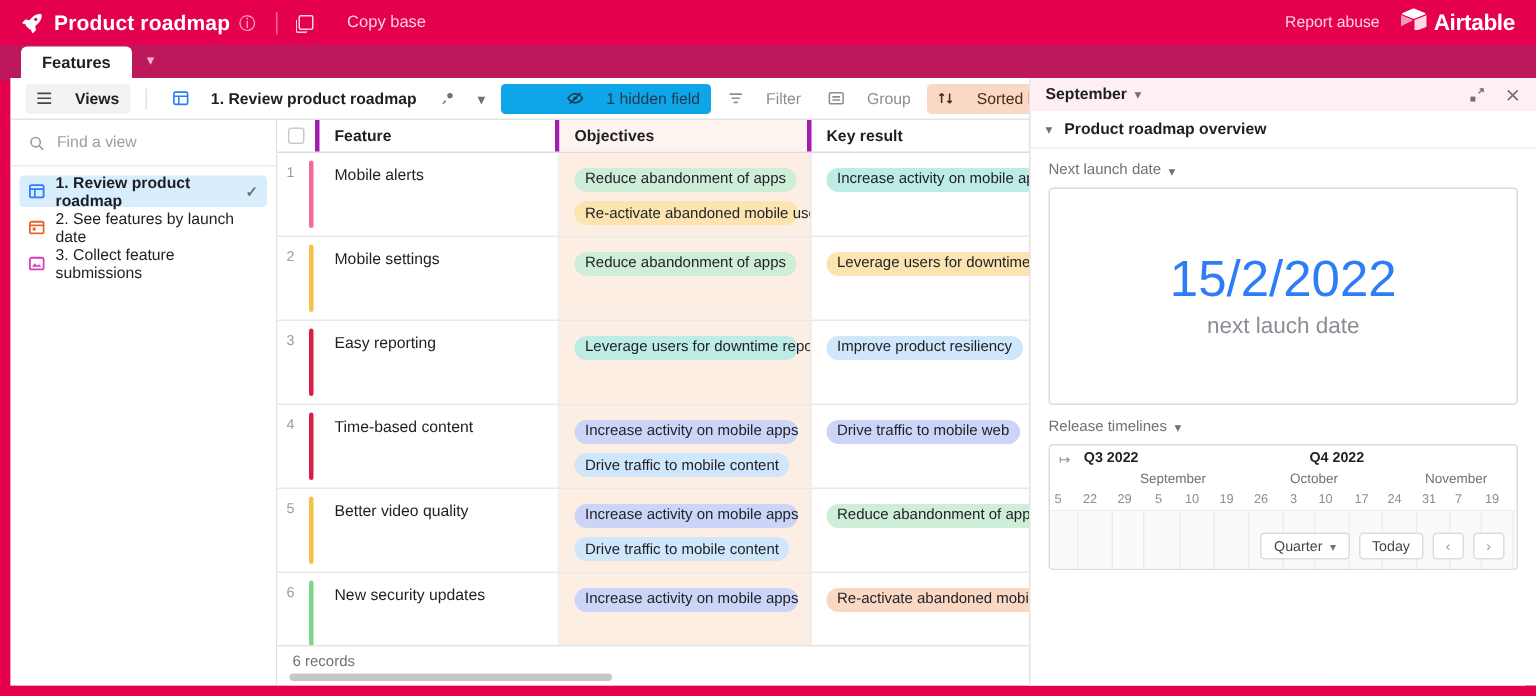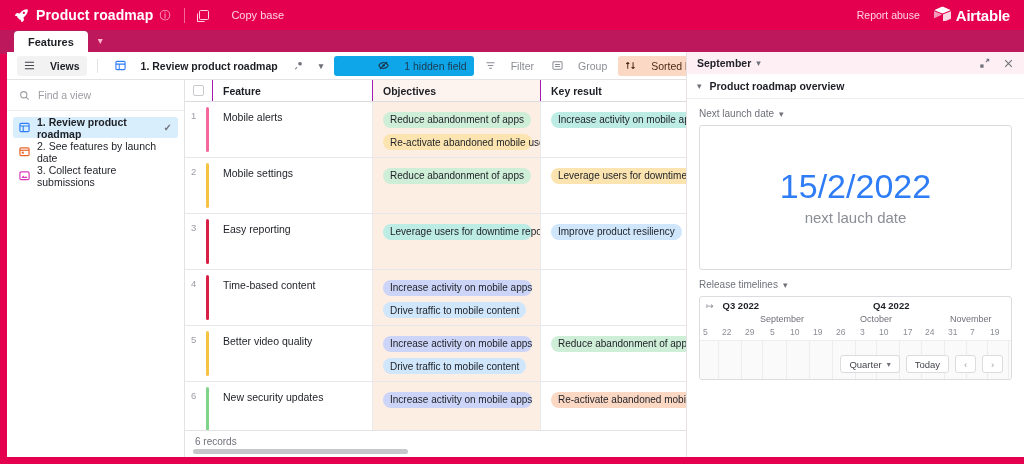--- a/index.html
+++ b/index.html
@@ -84,21 +84,21 @@
   .view-item.active { background: #d8eefc; font-weight: bold; }
   .view-check { margin-left: auto; color: #6f7179; font-size: 10px; }
   .vicon { width: 11px; height: 11px; flex: none; }
 
   
   .grid { flex: 1; position: relative; background: #fff; overflow: hidden; }
   .grid-scroll { position: absolute; left: 0; top: 0; width: 700px; height: 350px; }
   .ghead { display: flex; height: 22px; border-bottom: 1px solid #dcdce0; background: #fff; }
   .gh-cell {
     font-size: 10.5px; font-weight: bold; color: #1d1f25; display: flex; align-items: center;
-    border-right: 1px solid #a21caf; padding-left: 10px;
+    border-right: 3px solid #a21caf; padding-left: 10px;
   }
   .gh-cb { width: 28px; justify-content: center; padding-left: 0; }
   .cbox { width: 11px; height: 11px; border: 1.4px solid #c9cace; border-radius: 2px; }
   .col-feature { width: 160px; }
   .col-objectives { width: 168px; background: #fdf4ef; }
   .col-keyresult { width: 190px; }
 
   .grow { display: flex; height: 56px; border-bottom: 1px solid #e8e8ea; }
   .gc {
     border-right: 1px solid #eaeaec; padding: 7px 8px 0 10px; position: relative; overflow: hidden;
@@ -376,20 +376,23 @@
           <div class="grow">
             <div class="gc gc-num">
               <span class="rownum">4</span>
               <span class="colorbar" style="background:#d81f46"></span>
             </div>
             <div class="gc cell-feature">Time-based content</div>
             <div class="gc cell-obj">
               <span class="chip-row"><span class="chip" style="background:#ccd5f7">Increase activity on mobile apps</span></span>
               <span class="chip-row"><span class="chip" style="background:#cfe6fb">Drive traffic to mobile content</span></span>
             </div>
+            <div class="gc cell-key">
+              <span class="chip-row"><span class="chip" style="background:#ccd5f7">Drive traffic to mobile web</span></span>
+            </div>
           </div>
 
           <div class="grow">
             <div class="gc gc-num">
               <span class="rownum">5</span>
               <span class="colorbar" style="background:#f5c244"></span>
             </div>
             <div class="gc cell-feature">Better video quality</div>
             <div class="gc cell-obj">
               <span class="chip-row"><span class="chip" style="background:#ccd5f7">Increase activity on mobile apps</span></span>

